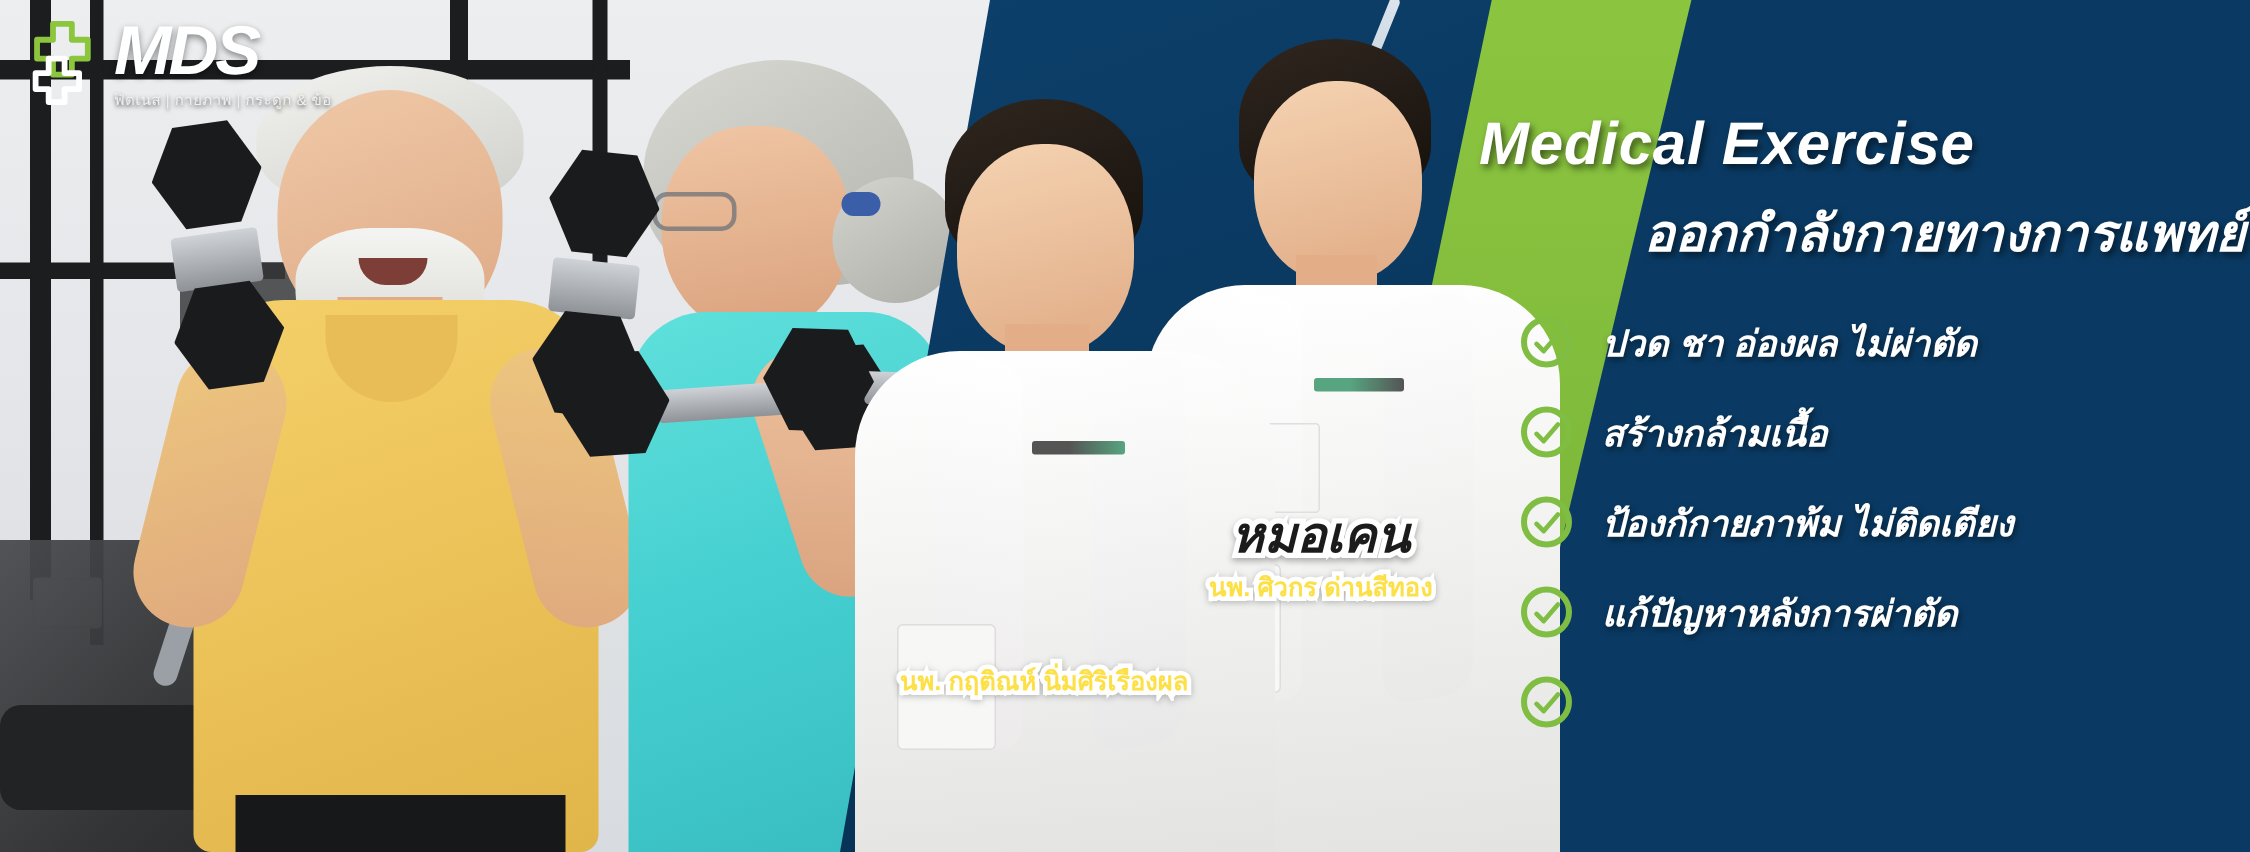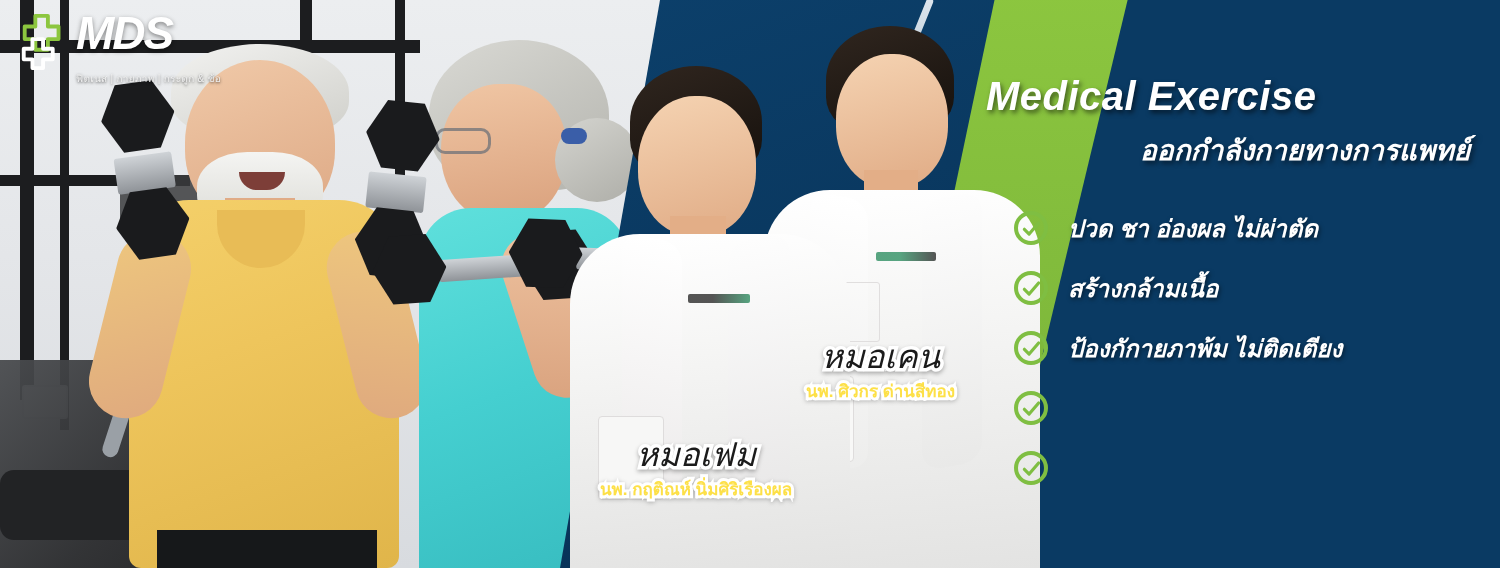--- a/index.html
+++ b/index.html
@@ -158,50 +158,50 @@
     clip-path:polygon(42% 0, 100% 0, 52% 100%, 0% 100%); }
   .white-line { position:absolute; left:905px; top:-6px; width:7px; height:120px;
     background:linear-gradient(180deg,#e8eef4,#b9c8d6); transform:rotate(22deg); opacity:.95;
     border-radius:4px; }
 
   
   .content { position:absolute; right:0; top:0; width:540px; height:568px; z-index:40; }
   .title-en { position:absolute; left:26px; top:74px; font-size:40px; font-weight:bold;
     font-style:italic; color:#ffffff; letter-spacing:.5px;
     text-shadow:2px 3px 5px rgba(0,0,0,.55); white-space:nowrap; }
-  .title-th { position:absolute; left:136px; top:128px; font-size:28px; font-weight:bold;
-    font-style:italic; color:#ffffff; text-shadow:2px 3px 5px rgba(0,0,0,.55); white-space:nowrap;margin-left:44px; }
+  .title-th { position:absolute; left:136px; top:128px; font-size:34px; font-weight:bold;
+    font-style:italic; color:#ffffff; text-shadow:2px 3px 5px rgba(0,0,0,.55); white-space:nowrap; }
 
   .bullets { position:absolute; left:54px; top:198px; width:480px; }
   .bullet { display:flex; align-items:center; height:60px; }
   .check { flex:0 0 auto; width:34px; height:34px; border-radius:50%;
     border:4px solid #7fbe42; display:flex; align-items:center; justify-content:center;
     margin-right:20px; }
   .check svg { width:19px; height:19px; display:block; }
   .bullet-label { font-size:24px; font-weight:bold; font-style:italic; color:#ffffff;
     text-shadow:1px 2px 4px rgba(0,0,0,.5); white-space:nowrap; }
 
   
   .nametag { position:absolute; text-align:center; z-index:60; }
-  .nick { font-size:33px; font-weight:normal; font-style:italic; color:#1b1b1b;
+  .nick { font-size:33px; font-weight:bold; font-style:italic; color:#1b1b1b;
     -webkit-text-stroke:7px #ffffff; paint-order:stroke fill; line-height:1.05;
     white-space:nowrap; filter:drop-shadow(0 2px 2px rgba(0,0,0,.3)); }
   .fullname { font-size:17px; font-weight:bold; color:#fde047;
     -webkit-text-stroke:6px #ffffff; paint-order:stroke fill; margin-top:2px;
     white-space:nowrap; filter:drop-shadow(0 1px 2px rgba(0,0,0,.25)); }
   .tag-fame { left:600px; top:438px; }
   .tag-ken  { left:806px; top:340px; }
 
   
   .logo { position:absolute; left:16px; top:10px; z-index:70; display:flex; align-items:flex-start; }
   .logo-mark { width:58px; height:62px; margin-right:2px; }
   .logo-right { display:flex; flex-direction:column; }
   .logo-word { font-size:46px; font-weight:bold; font-style:italic; color:#ffffff;
     line-height:1; letter-spacing:-2px; text-shadow:0 2px 5px rgba(0,0,0,.45); }
-  .logo-sub { margin-top:15px; font-size:10px; color:#f0f0f0; letter-spacing:.3px;
+  .logo-sub { margin-top:3px; font-size:10px; color:#f0f0f0; letter-spacing:.3px;
     text-shadow:0 1px 3px rgba(0,0,0,.7); white-space:nowrap; }
 </style>
 </head>
 <body>
 
 <div class="banner">
 
   <div class="photo-left">
     <div class="wall"></div>
     <div class="rack-frame rack-h1"></div>
@@ -293,21 +293,20 @@
     <div class="lapel-r"></div>
     <div class="badge"></div>
     <div class="pocket"></div>
   </div>
 
   <div class="nametag tag-ken">
     <div class="nick">หมอเคน</div>
     <div class="fullname">นพ. ศิวกร ด่านสีทอง</div>
   </div>
   <div class="nametag tag-fame">
-    <div class="nick">หมอเฟม</div>
     <div class="fullname">นพ. กฤติณห์ นิ่มศิริเรืองผล</div>
   </div>
 
   <div class="content">
     <div class="title-en">Medical Exercise</div>
     <div class="title-th">ออกกำลังกายทางการแพทย์</div>
 
     <div class="bullets">
       <div class="bullet">
         <span class="check">
@@ -332,20 +331,21 @@
             </svg>
         </span>
         <span class="bullet-label">ป้องกักายภาพ้ม ไม่ติดเตียง</span>
       </div>
       <div class="bullet">
         <span class="check">
           <svg viewBox="0 0 24 24" fill="none" stroke="#7fbe42" stroke-width="4" stroke-linecap="round" stroke-linejoin="round">
               <path d="M3 13 L9 19 L21 5"></path>
             </svg>
         </span>
+        <span class="bullet-label">แก้ปัญหาหลังการผ่าตัด</span>
       </div>
       <div class="bullet">
         <span class="check">
           <svg viewBox="0 0 24 24" fill="none" stroke="#7fbe42" stroke-width="4" stroke-linecap="round" stroke-linejoin="round">
               <path d="M3 13 L9 19 L21 5"></path>
             </svg>
         </span>
       </div>
     </div>
   </div>

